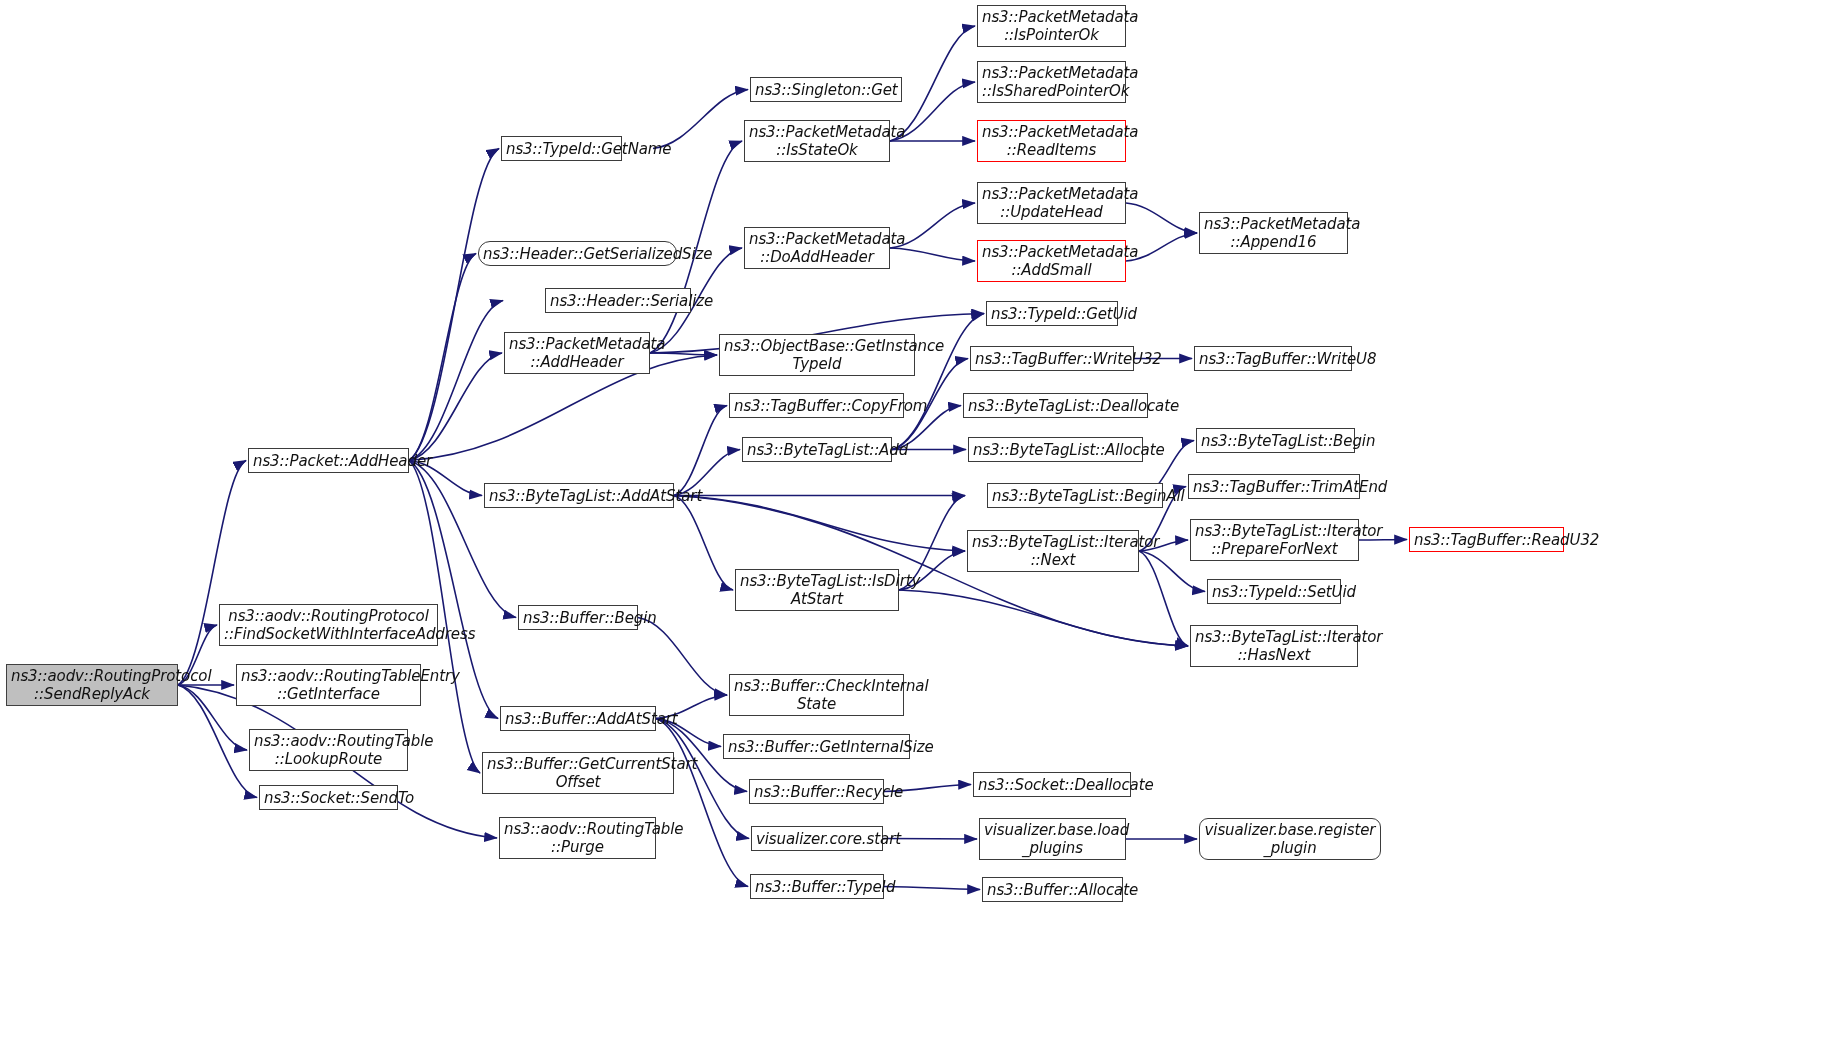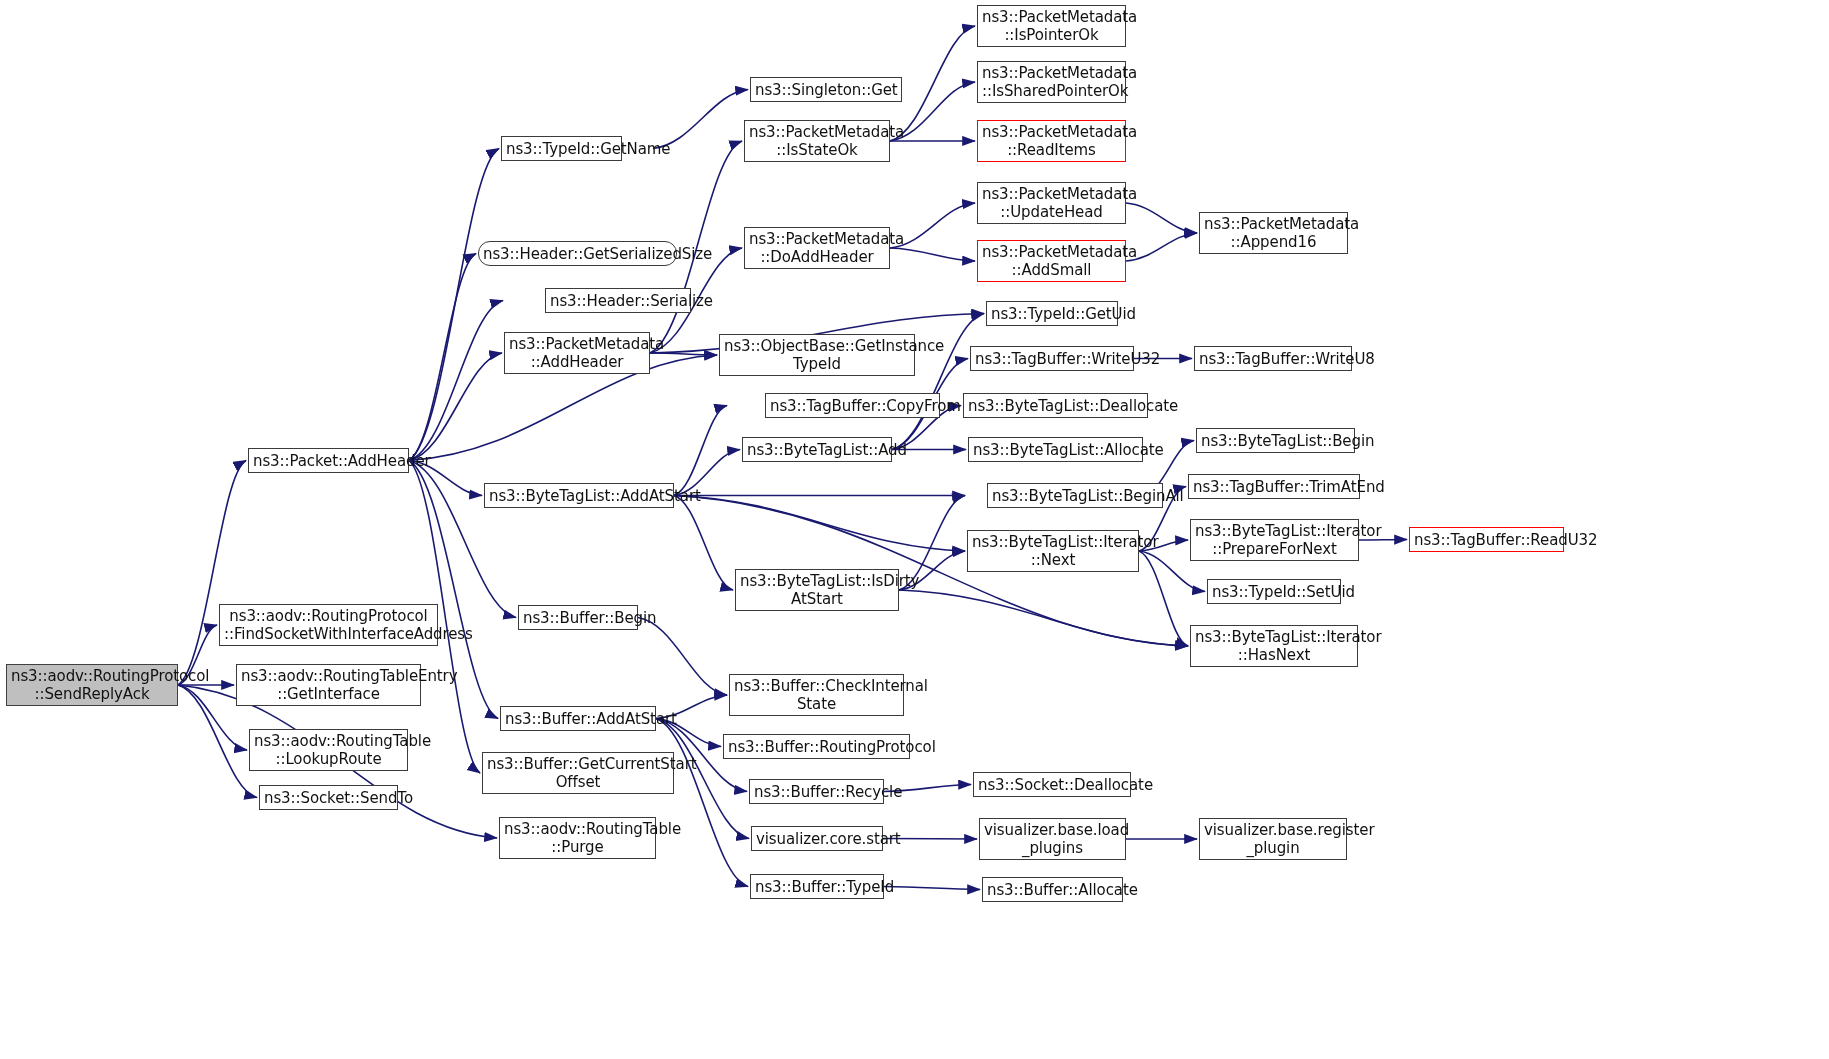--- a/index.html
+++ b/index.html
@@ -17,21 +17,21 @@
     justify-content:center;
     text-align:center;
     font-size:15px;
     line-height:18px;
     letter-spacing:-0.1px;
     white-space:pre-line;
     padding:1px 4px;
   }
   .node.highlight{background:#bfbfbf;border-color:#404040;}
   .node.warn{border-color:#ff0000;border-width:1px;}
-  .lbl{display:block;width:100%;}
+  .lbl{display:block;width:100%;font-style:italic;}
 </style>
 </head>
 <body>
 
 <div id="graph">
   <svg id="edges" viewBox="0 0 1829 1059">
     <defs>
       <marker id="arrow" markerWidth="9" markerHeight="9" refX="8" refY="3.2" orient="auto" markerUnits="strokeWidth">
         <path d="M0,0 L0,6.4 L8.6,3.2 z" fill="#191970"></path>
       </marker>
@@ -119,27 +119,27 @@
 Offset</span></div>
       <div class="node" style="left: 499px; top: 817px; width: 157px; height: 42px;"><span class="lbl">ns3::aodv::RoutingTable
 ::Purge</span></div>
       <div class="node" style="left: 750px; top: 77px; width: 152px; height: 25px;"><span class="lbl">ns3::Singleton::Get</span></div>
       <div class="node" style="left: 744px; top: 120px; width: 146px; height: 42px;"><span class="lbl">ns3::PacketMetadata
 ::IsStateOk</span></div>
       <div class="node" style="left: 744px; top: 227px; width: 146px; height: 42px;"><span class="lbl">ns3::PacketMetadata
 ::DoAddHeader</span></div>
       <div class="node" style="left: 719px; top: 334px; width: 196px; height: 42px;"><span class="lbl">ns3::ObjectBase::GetInstance
 TypeId</span></div>
-      <div class="node" style="left: 729px; top: 393px; width: 175px; height: 25px; margin-left: 36px;"><span class="lbl">ns3::TagBuffer::CopyFrom</span></div>
+      <div class="node" style="left: 729px; top: 393px; width: 175px; height: 25px;"><span class="lbl">ns3::TagBuffer::CopyFrom</span></div>
       <div class="node" style="left: 742px; top: 437px; width: 150px; height: 25px;"><span class="lbl">ns3::ByteTagList::Add</span></div>
       <div class="node" style="left: 735px; top: 569px; width: 164px; height: 42px;"><span class="lbl">ns3::ByteTagList::IsDirty
 AtStart</span></div>
       <div class="node" style="left: 729px; top: 674px; width: 175px; height: 42px;"><span class="lbl">ns3::Buffer::CheckInternal
 State</span></div>
-      <div class="node" style="left: 723px; top: 734px; width: 187px; height: 25px;"><span class="lbl">ns3::Buffer::RoutingProtocol</span></div>
+      <div class="node" style="left: 723px; top: 734px; width: 187px; height: 25px;"><span class="lbl">ns3::Buffer::GetInternalSize</span></div>
       <div class="node" style="left: 749px; top: 779px; width: 135px; height: 25px;"><span class="lbl">ns3::Buffer::Recycle</span></div>
       <div class="node" style="left: 751px; top: 826px; width: 132px; height: 25px;"><span class="lbl">visualizer.core.start</span></div>
       <div class="node" style="left: 750px; top: 874px; width: 134px; height: 25px;"><span class="lbl">ns3::Buffer::TypeId</span></div>
       <div class="node" style="left: 977px; top: 5px; width: 149px; height: 42px;"><span class="lbl">ns3::PacketMetadata
 ::IsPointerOk</span></div>
       <div class="node" style="left: 977px; top: 61px; width: 149px; height: 42px;"><span class="lbl">ns3::PacketMetadata
 ::IsSharedPointerOk</span></div>
       <div class="node warn" style="left: 977px; top: 120px; width: 149px; height: 42px;"><span class="lbl">ns3::PacketMetadata
 ::ReadItems</span></div>
       <div class="node" style="left: 977px; top: 182px; width: 149px; height: 42px;"><span class="lbl">ns3::PacketMetadata
@@ -161,16 +161,16 @@
 ::PrepareForNext</span></div>
       <div class="node" style="left: 1207px; top: 579px; width: 134px; height: 25px;"><span class="lbl">ns3::TypeId::SetUid</span></div>
       <div class="node" style="left: 1199px; top: 212px; width: 149px; height: 42px;"><span class="lbl">ns3::PacketMetadata
 ::Append16</span></div>
       <div class="node" style="left: 1194px; top: 346px; width: 158px; height: 25px;"><span class="lbl">ns3::TagBuffer::WriteU8</span></div>
       <div class="node warn" style="left: 1409px; top: 527px; width: 155px; height: 25px;"><span class="lbl">ns3::TagBuffer::ReadU32</span></div>
       <div class="node" style="left: 973px; top: 772px; width: 158px; height: 25px;"><span class="lbl">ns3::Socket::Deallocate</span></div>
       <div class="node" style="left: 979px; top: 818px; width: 147px; height: 42px;"><span class="lbl">visualizer.base.load
 _plugins</span></div>
       <div class="node" style="left: 982px; top: 877px; width: 141px; height: 25px;"><span class="lbl">ns3::Buffer::Allocate</span></div>
-      <div class="node" style="left: 1199px; top: 818px; width: 148px; height: 42px;"><span class="lbl">visualizer.base.register
+      <div class="node" style="left: 1199px; top: 818px; width: 182px; height: 42px; border-radius: 9px;"><span class="lbl">visualizer.base.register
 _plugin</span></div>
     </div>
 </div>
 
 </body></html>

